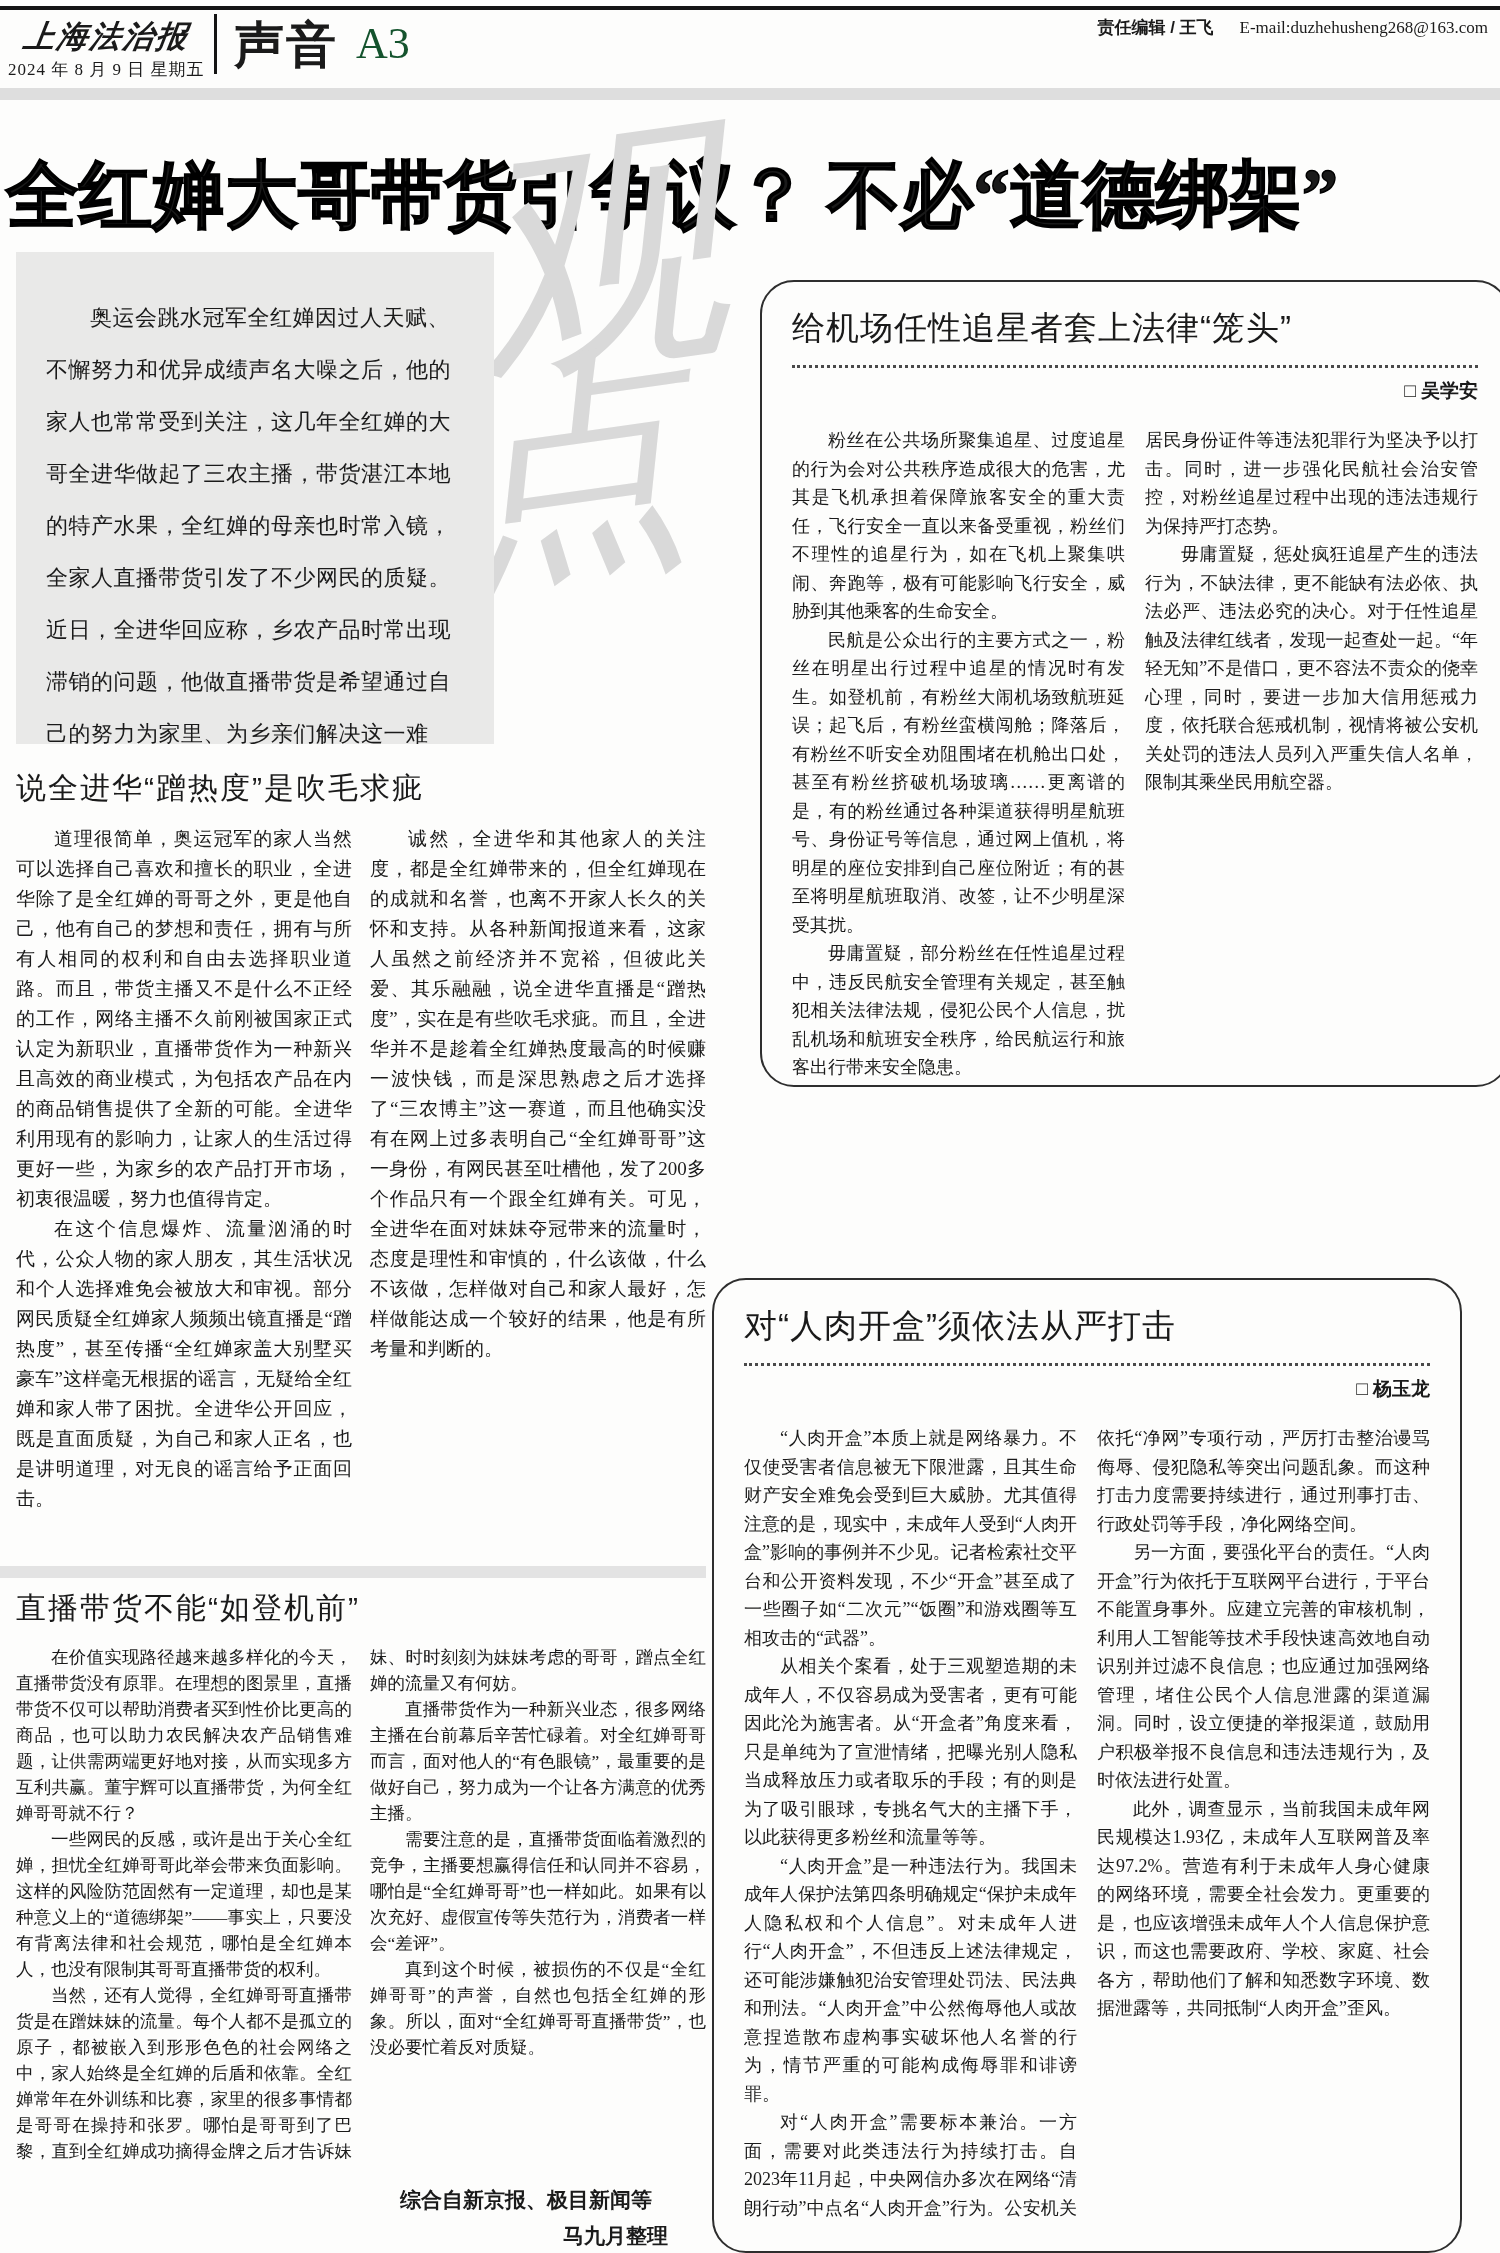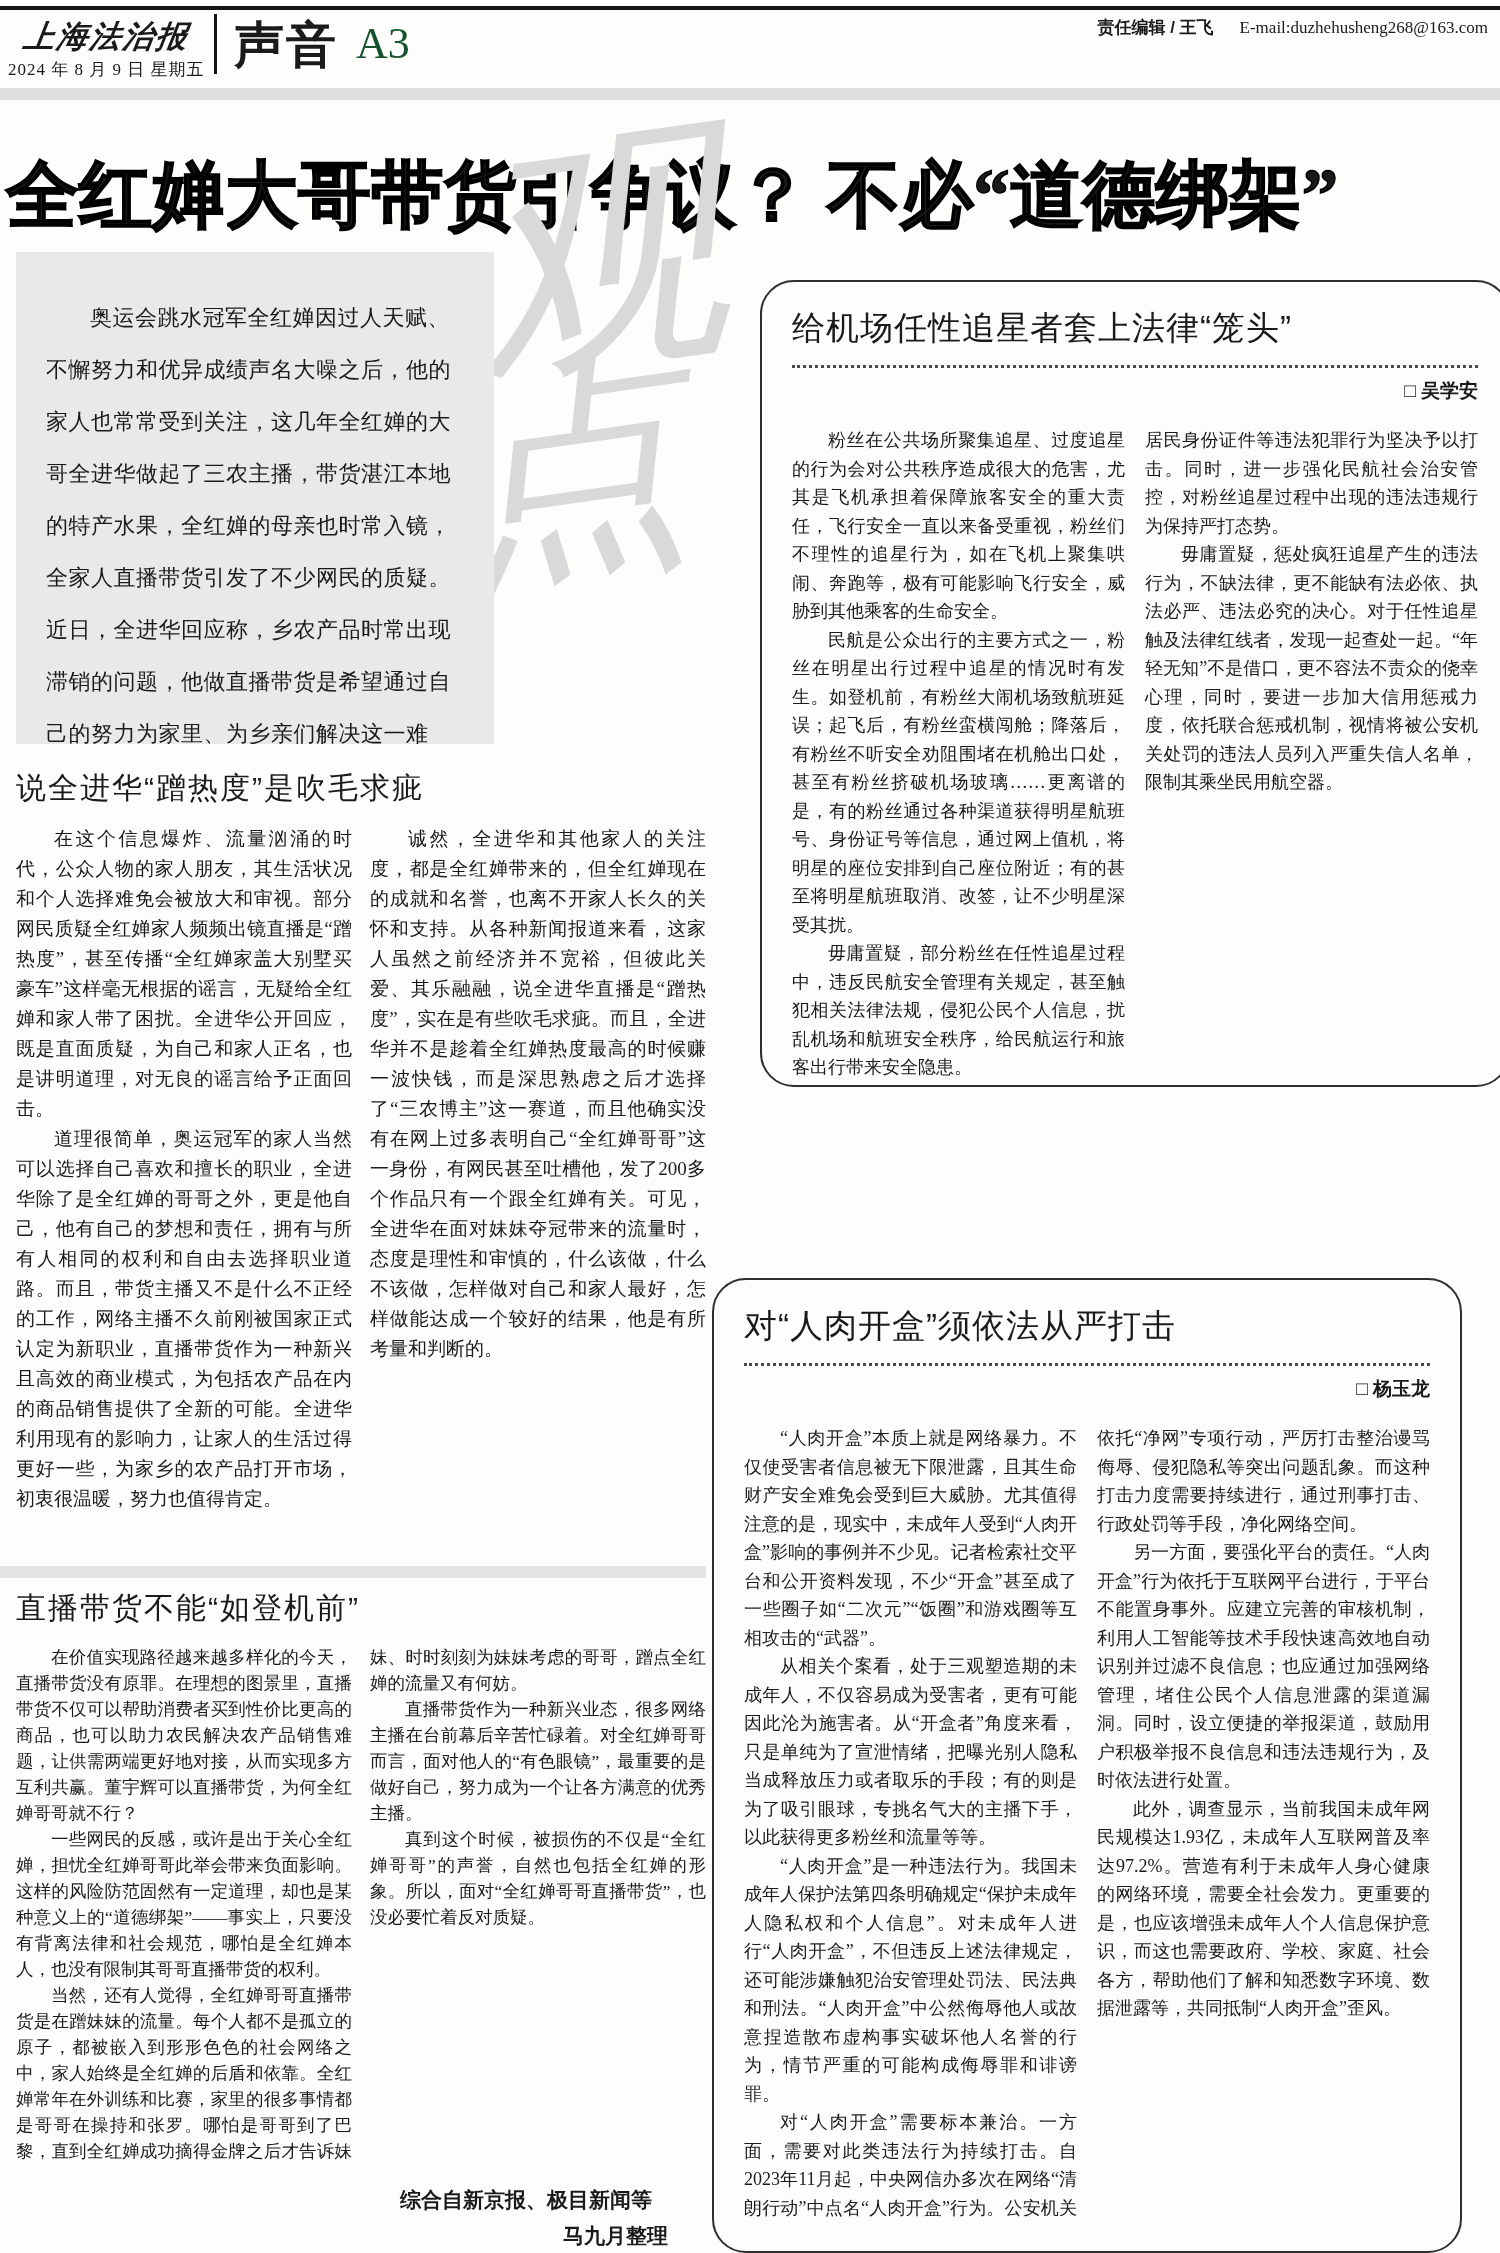--- a/index.html
+++ b/index.html
@@ -78,33 +78,34 @@
 
   <div class="wm wm1">观</div>
   <div class="wm wm2">点</div>
 
   <div class="intro-box">
     <p>奥运会跳水冠军全红婵因过人天赋、不懈努力和优异成绩声名大噪之后，他的家人也常常受到关注，这几年全红婵的大哥全进华做起了三农主播，带货湛江本地的特产水果，全红婵的母亲也时常入镜，全家人直播带货引发了不少网民的质疑。近日，全进华回应称，乡农产品时常出现滞销的问题，他做直播带货是希望通过自己的努力为家里、为乡亲们解决这一难题。</p>
   </div>
 
   <div class="l-title" style="top:768px;">说全进华“蹭热度”是吹毛求疵</div>
   <div class="l-body body-a">
+      <p>道理很简单，奥运冠军的家人当然可以选择自己喜欢和擅长的职业，全进华除了是全红婵的哥哥之外，更是他自己，他有自己的梦想和责任，拥有与所有人相同的权利和自由去选择职业道路。而且，带货主播又不是什么不正经的工作，网络主播不久前刚被国家正式认定为新职业，直播带货作为一种新兴且高效的商业模式，为包括农产品在内的商品销售提供了全新的可能。全进华利用现有的影响力，让家人的生活过得更好一些，为家乡的农产品打开市场，初衷很温暖，努力也值得肯定。</p>
       <p>在这个信息爆炸、流量汹涌的时代，公众人物的家人朋友，其生活状况和个人选择难免会被放大和审视。部分网民质疑全红婵家人频频出镜直播是“蹭热度”，甚至传播“全红婵家盖大别墅买豪车”这样毫无根据的谣言，无疑给全红婵和家人带了困扰。全进华公开回应，既是直面质疑，为自己和家人正名，也是讲明道理，对无良的谣言给予正面回击。</p>
-      <p>道理很简单，奥运冠军的家人当然可以选择自己喜欢和擅长的职业，全进华除了是全红婵的哥哥之外，更是他自己，他有自己的梦想和责任，拥有与所有人相同的权利和自由去选择职业道路。而且，带货主播又不是什么不正经的工作，网络主播不久前刚被国家正式认定为新职业，直播带货作为一种新兴且高效的商业模式，为包括农产品在内的商品销售提供了全新的可能。全进华利用现有的影响力，让家人的生活过得更好一些，为家乡的农产品打开市场，初衷很温暖，努力也值得肯定。</p>
       <p>诚然，全进华和其他家人的关注度，都是全红婵带来的，但全红婵现在的成就和名誉，也离不开家人长久的关怀和支持。从各种新闻报道来看，这家人虽然之前经济并不宽裕，但彼此关爱、其乐融融，说全进华直播是“蹭热度”，实在是有些吹毛求疵。而且，全进华并不是趁着全红婵热度最高的时候赚一波快钱，而是深思熟虑之后才选择了“三农博主”这一赛道，而且他确实没有在网上过多表明自己“全红婵哥哥”这一身份，有网民甚至吐槽他，发了200多个作品只有一个跟全红婵有关。可见，全进华在面对妹妹夺冠带来的流量时，态度是理性和审慎的，什么该做，什么不该做，怎样做对自己和家人最好，怎样做能达成一个较好的结果，他是有所考量和判断的。</p>
     </div>
 
   <div class="divider-strip"></div>
 
   <div class="l-title" style="top:1588px;">直播带货不能“如登机前”</div>
   <div class="l-body body-b">
       <p>在价值实现路径越来越多样化的今天，直播带货没有原罪。在理想的图景里，直播带货不仅可以帮助消费者买到性价比更高的商品，也可以助力农民解决农产品销售难题，让供需两端更好地对接，从而实现多方互利共赢。董宇辉可以直播带货，为何全红婵哥哥就不行？</p>
       <p>一些网民的反感，或许是出于关心全红婵，担忧全红婵哥哥此举会带来负面影响。这样的风险防范固然有一定道理，却也是某种意义上的“道德绑架”——事实上，只要没有背离法律和社会规范，哪怕是全红婵本人，也没有限制其哥哥直播带货的权利。</p>
       <p>当然，还有人觉得，全红婵哥哥直播带货是在蹭妹妹的流量。每个人都不是孤立的原子，都被嵌入到形形色色的社会网络之中，家人始终是全红婵的后盾和依靠。全红婵常年在外训练和比赛，家里的很多事情都是哥哥在操持和张罗。哪怕是哥哥到了巴黎，直到全红婵成功摘得金牌之后才告诉妹妹、时时刻刻为妹妹考虑的哥哥，蹭点全红婵的流量又有何妨。</p>
       <p>直播带货作为一种新兴业态，很多网络主播在台前幕后辛苦忙碌着。对全红婵哥哥而言，面对他人的“有色眼镜”，最重要的是做好自己，努力成为一个让各方满意的优秀主播。</p>
+      <p>需要注意的是，直播带货面临着激烈的竞争，主播要想赢得信任和认同并不容易，哪怕是“全红婵哥哥”也一样如此。如果有以次充好、虚假宣传等失范行为，消费者一样会“差评”。</p>
       <p>真到这个时候，被损伤的不仅是“全红婵哥哥”的声誉，自然也包括全红婵的形象。所以，面对“全红婵哥哥直播带货”，也没必要忙着反对质疑。</p>
     </div>
 
   <div class="credits">
     <div class="src">综合自新京报、极目新闻等</div>
     <div class="ed2">马九月整理</div>
   </div>
 
   <div class="card card1">
     <div class="card-title">给机场任性追星者套上法律“笼头”</div>

